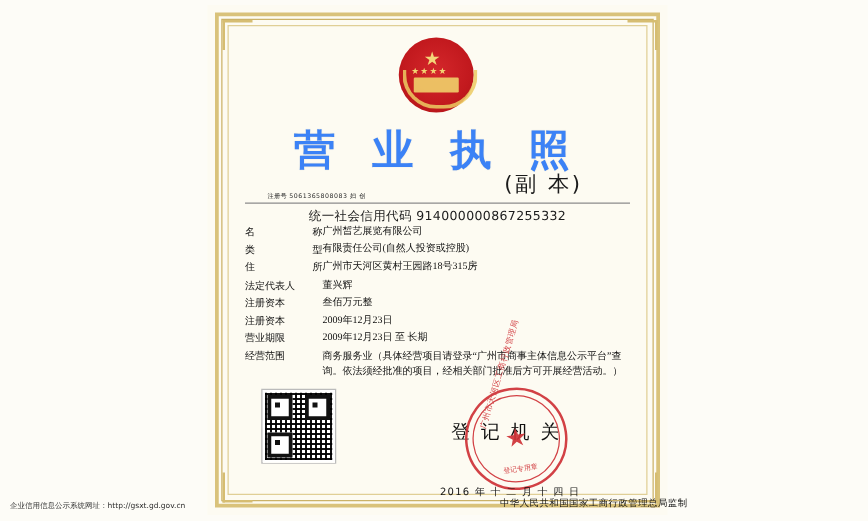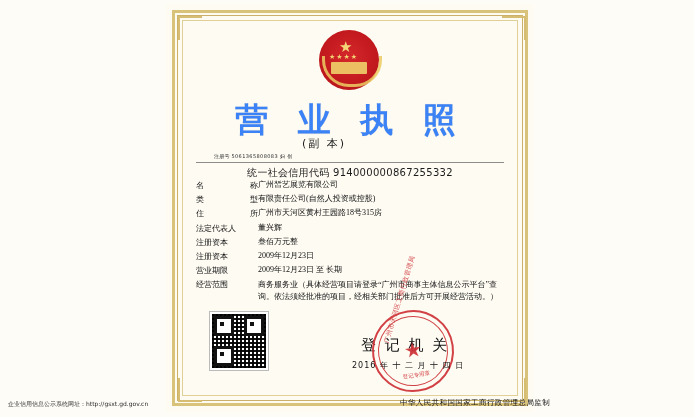--- a/index.html
+++ b/index.html
@@ -57,22 +57,22 @@
   }
 
   
   .title{
     position:absolute;left:182px;top:98px;width:336px;text-align:center;
     font-family:"DejaVu Serif","Liberation Serif",serif;
     font-size:33px;font-weight:bold;color:#3b82f6;letter-spacing:9px;
     text-shadow:0 0 1px rgba(0,0,0,.15);
   }
   .subtitle{
-    position:absolute;left:182px;top:136px;width:284px;text-align:center;
-    font-size:11px;color:#1b1b1b;letter-spacing:2px;
+    position:absolute;left:182px;top:136px;width:284px;text-align:right;
+    font-size:17px;color:#1b1b1b;letter-spacing:2px;
   }
 
   
   .serial{
     position:absolute;left:214px;top:153px;width:200px;
     font-size:5px;color:#2b2b2b;letter-spacing:.2px;white-space:nowrap;
   }
   .serial .no{letter-spacing:.4px;}
   .hr1{position:absolute;left:196px;top:162px;width:308px;height:1px;background:#8c8c8c;}
 
@@ -134,21 +134,21 @@
     position:absolute;left:50%;top:50%;
     transform-origin:0 0;
     white-space:nowrap;
   }
   .seal .bottom-txt{
     position:absolute;left:0;bottom:11px;width:78px;text-align:center;font-size:5.5px;
   }
 
   
   .date{
-    position:absolute;left:352px;top:360px;font-size:8px;color:#111;letter-spacing:1px;
+    position:absolute;left:352px;top:388px;font-size:8px;color:#111;letter-spacing:1px;
   }
 
   
   .footer-left{
     position:absolute;left:8px;top:400px;font-size:6px;color:#3a3a3a;
   }
   .footer-left .url{color:#2b2b2b;}
   .footer-right{
     position:absolute;left:400px;top:398px;font-size:7.5px;color:#111;letter-spacing:.4px;
   }

